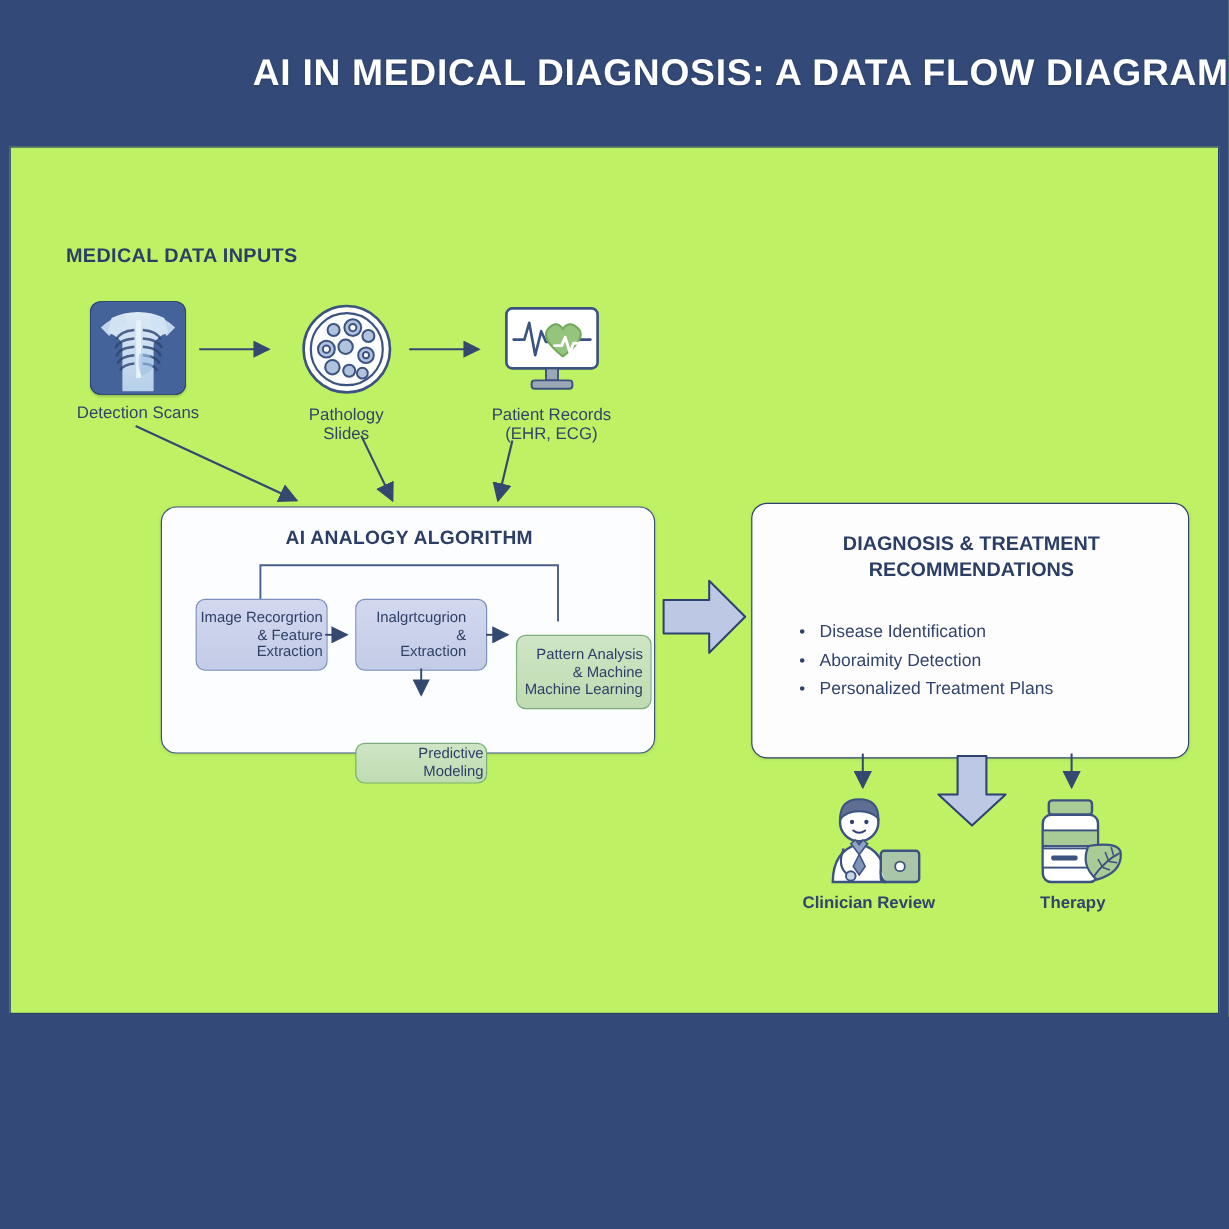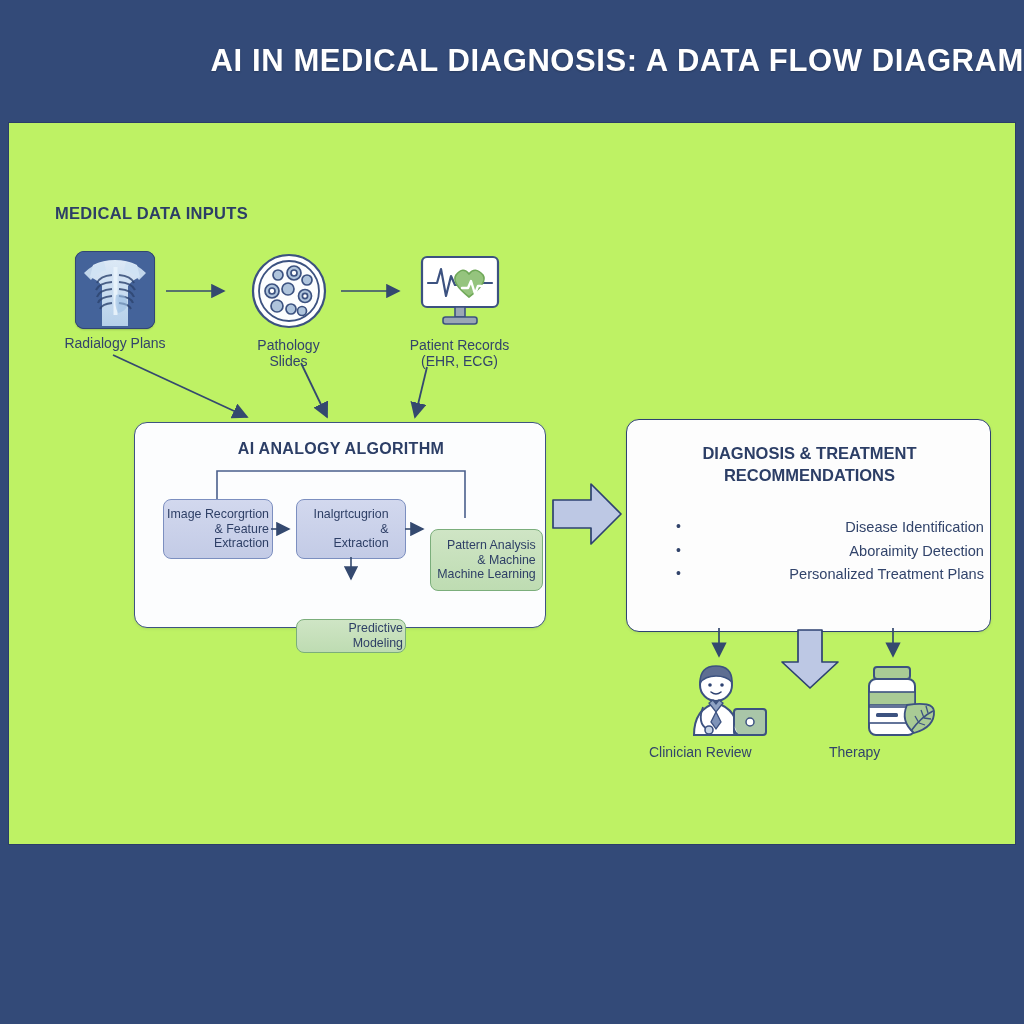--- a/index.html
+++ b/index.html
@@ -88,35 +88,34 @@
     position:absolute; left:617px; top:296px; width:365px; height:213px;
     border:1.6px solid #2E4271; border-radius:13px; background:#FDFDFD;
     box-shadow:0 1px 3px rgba(40,60,100,.10);
   }
   #out-title{
     position:absolute; top:22px; left:0; width:365px; text-align:center;
     font-size:16.5px; font-weight:bold; color:#2C3E66; line-height:1.35;
     white-space:pre-line;
   }
   #out-list{
-    position:absolute; top:96px; left:47px; width:310px;
+    position:absolute; top:96px; left:37px; width:310px;
     list-style:none;
-    text-align:right;
   }
   #out-list li{
     font-size:14.6px; color:#32446B; line-height:1.62;
     position:relative; padding-left:19px;
   }
   #out-list li:before{
     content:"\2022"; position:absolute; left:2px; top:-1px;
     color:#32446B; font-size:14px;
   }
 
   
-  .outcome{ position:absolute; text-align:left; }
+  .outcome{ position:absolute; text-align:center;font-weight:bold; }
   .outcome-label{ font-size:14px; color:#32446B; margin-top:5px; }
 
   .conn{ position:absolute; }
 </style>
 </head>
 <body>
 
 <div id="title-band">
   <div id="title-text">AI in Medical Diagnosis: A Data Flow Diagram</div>
 </div>
@@ -155,21 +154,21 @@
               <path d="M44 45 q12 1 14 7"></path>
             <path d="M37 52 q-10 1 -12 6"></path>
               <path d="M44 52 q10 1 12 6"></path>
           </g>
 
           <path d="M41 44 q9 -3 11 6 q2 9 -9 12 q-4 -7 -2 -18z" fill="#9CC0E2" opacity=".6"></path>
           <rect x="0" y="0" width="80" height="78" rx="9" fill="none" stroke="#2C3E66" stroke-width="1.4"></rect>
         </svg>
       </span>
     </div>
-    <div class="input-label">Radialogy Plans</div>
+    <div class="input-label">Detection Scans</div>
   </div>
 
   <div class="input-node" style="left:222px; top:128px; width:115px;">
     <div style="display:flex;justify-content:center;">
       <span>
         <svg width="84" height="80" viewBox="0 0 84 80">
           <circle cx="42" cy="40" r="36" fill="#FFFFFF" stroke="#3C5280" stroke-width="2.2"></circle>
           <circle cx="42" cy="40" r="30" fill="#FCFDFE" stroke="#3C5280" stroke-width="1.8"></circle>
           <g stroke="#3C5280" stroke-width="1.7" fill="#AFC4DC">
             <circle cx="31" cy="24" r="5"></circle>

